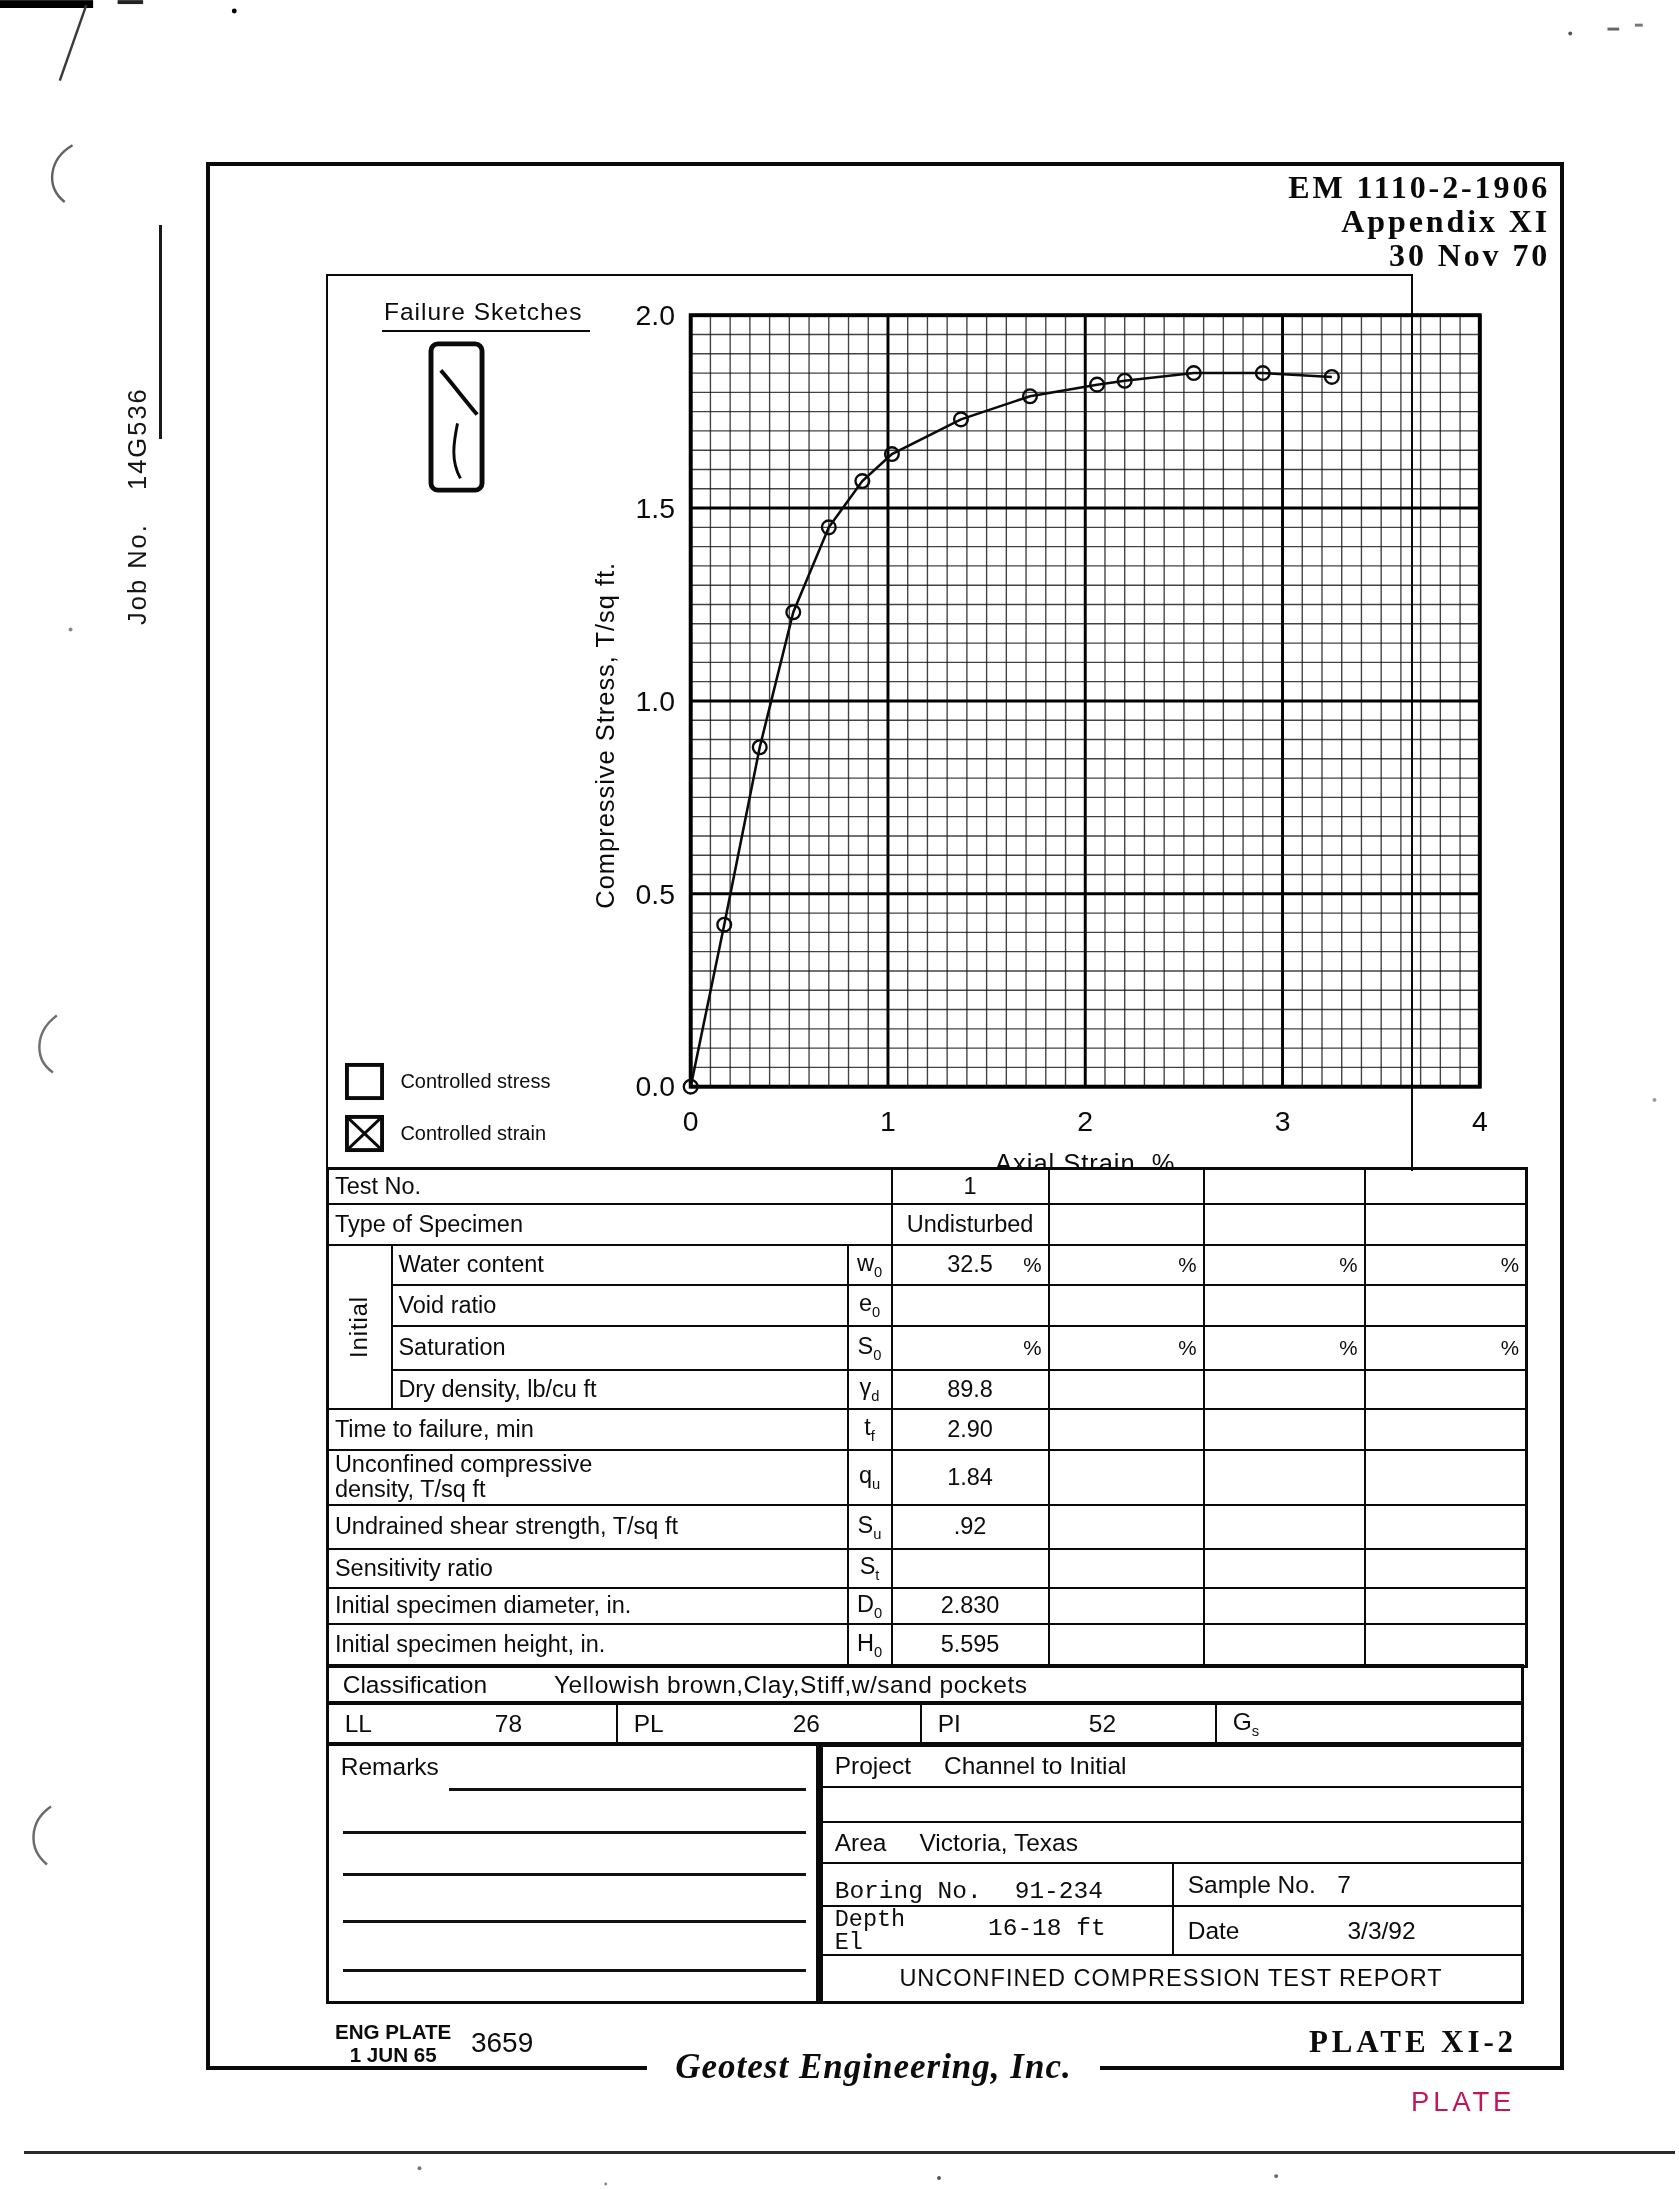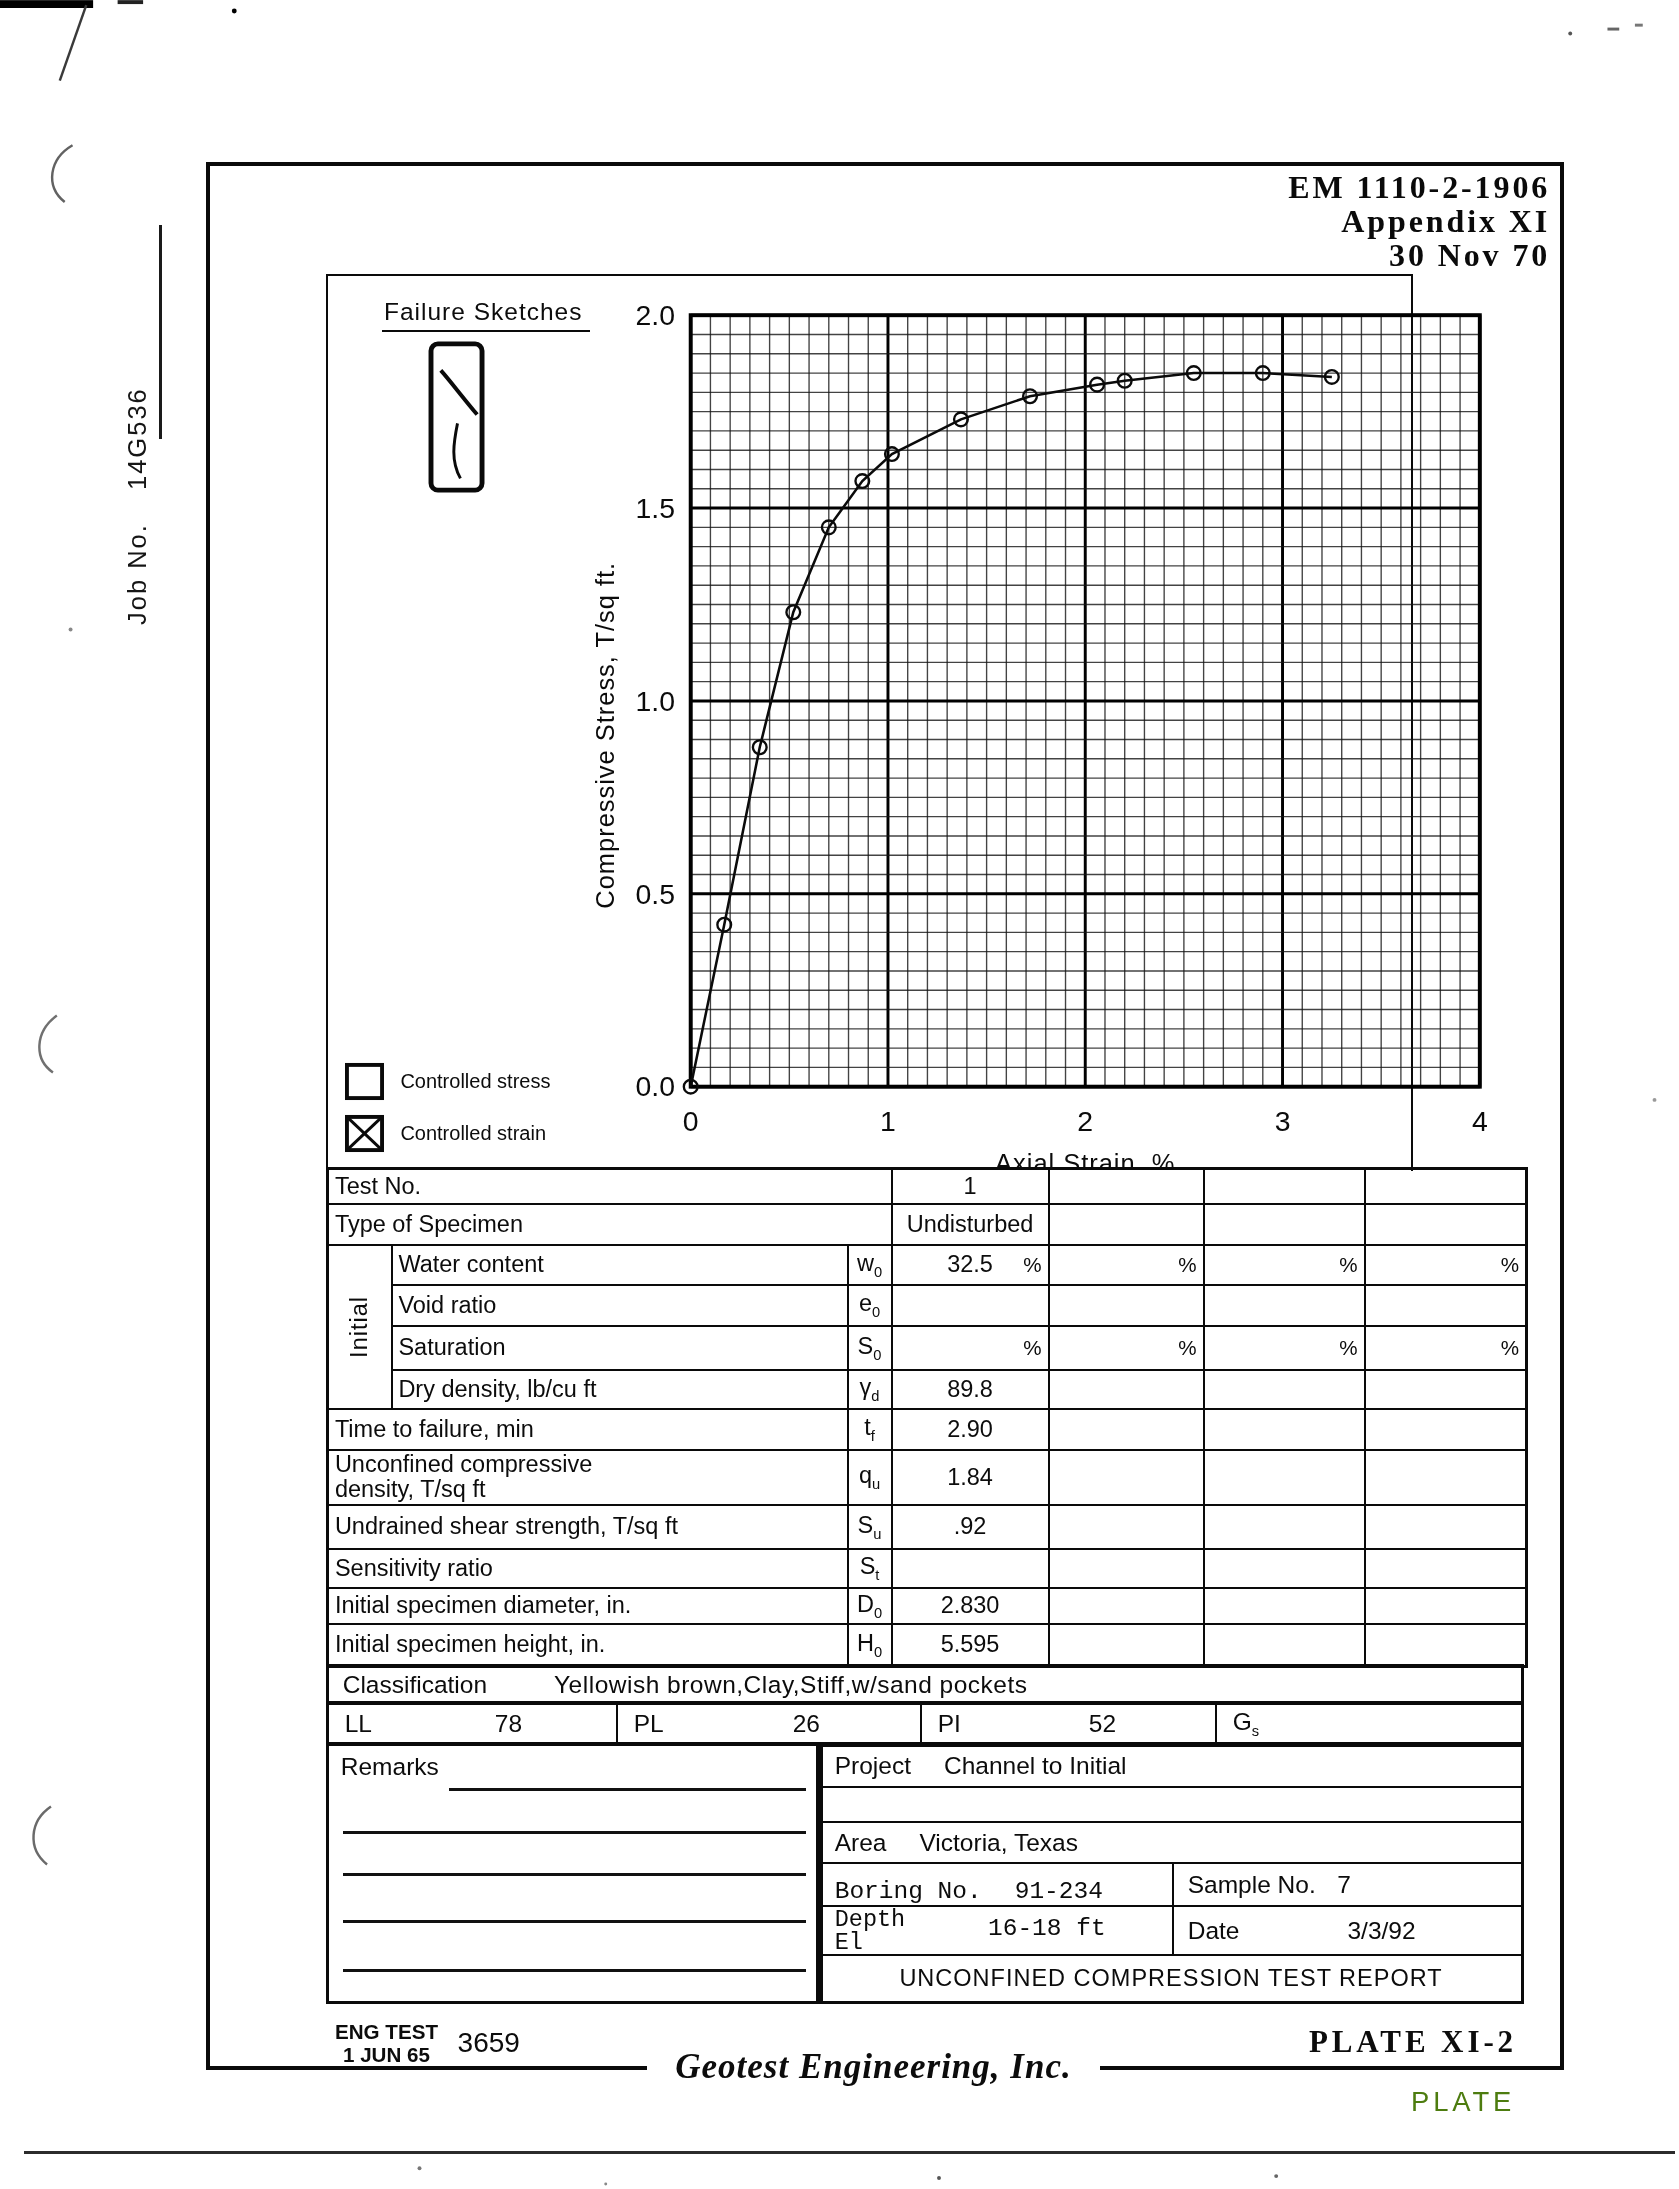--- a/index.html
+++ b/index.html
@@ -93,21 +93,21 @@
   .plate-big {
     position: absolute; right: 43px; top: 1858px; font-family: "Liberation Serif", serif;
     font-weight: bold; font-size: 31px; letter-spacing: 3.9px;
   }
   
   .company {
     position: absolute; left: 647px; top: 2045px; width: 453px; text-align: center;
     background: #fff; font-family: "Liberation Serif", serif; font-style: italic; font-weight: bold;
     font-size: 35px; letter-spacing: 1px; padding: 2px 0 5.9px 0; z-index: 3;
   }
-  .plate-small { position: absolute; left: 1411px; top: 2086px; font-size: 27.4px; letter-spacing: 3.9px; color: #4d7c0f; }
+  .plate-small { position: absolute; left: 1411px; top: 2086px; font-size: 27.4px; letter-spacing: 3.9px; color: #be185d; }
   .bottom-scan-line { position: absolute; left: 23.5px; top: 2151px; width: 1651px; height: 2.9px; background: #2b2b2b; }
   .artifacts { position: absolute; left: 0; top: 0; pointer-events: none; z-index: 5; }
 </style>
 </head>
 <body>
 
 <div class="page">
 
   <div class="job-no">
     <span>Job No.</span>
@@ -458,21 +458,21 @@
               <span class="p-val" style="margin-left:108px">3/3/92</span>
             </div>
           </div>
           <div class="report-title">UNCONFINED COMPRESSION TEST REPORT</div>
         </div>
       </div>
     </div>
 
     <div class="eng-block">
       <div class="eng-lines">
-        <div>ENG TEST</div>
+        <div>ENG PLATE</div>
         <div>1 JUN 65</div>
       </div>
       <div class="form-no">3659</div>
     </div>
     <div class="plate-big">PLATE XI-2</div>
   </div>
 
   <div class="company">Geotest Engineering, Inc.</div>
   <div class="plate-small">PLATE</div>
   <div class="bottom-scan-line"></div>

